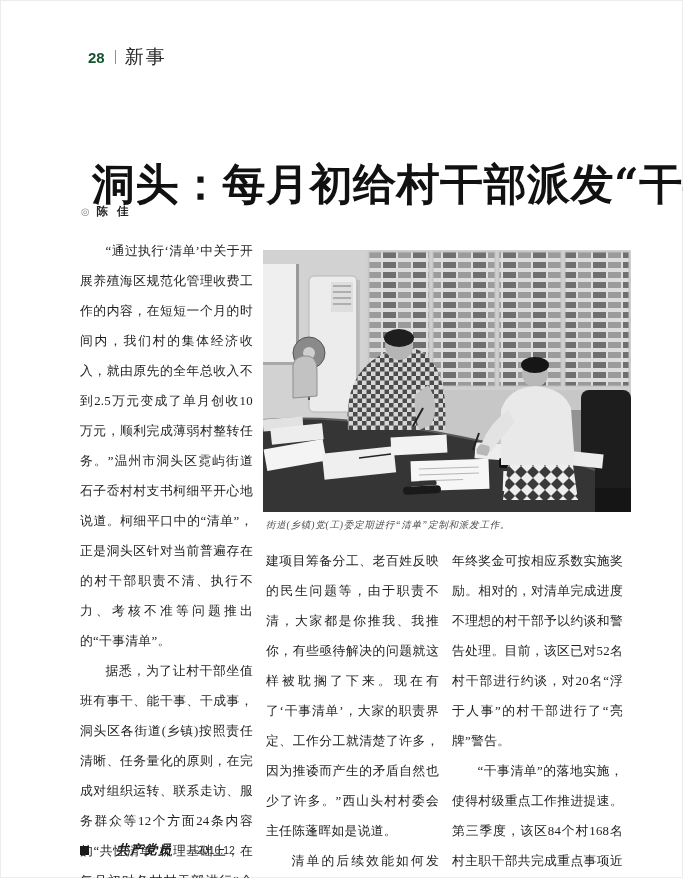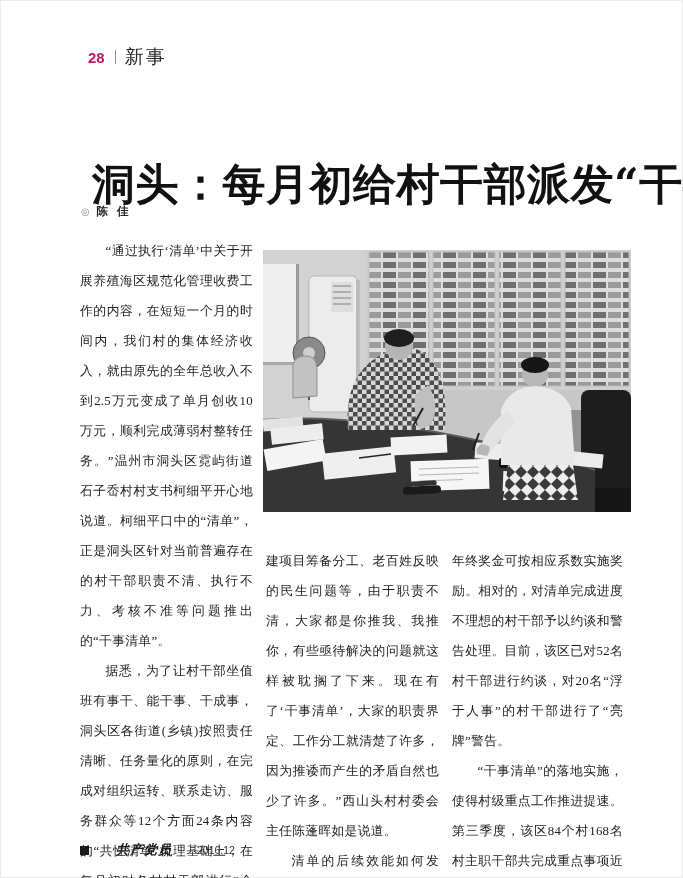--- a/index.html
+++ b/index.html
@@ -4,21 +4,21 @@
 <style>
   html,body{margin:0;padding:0;background:#f2f2f2;}
   .page{
     position:relative;width:683px;height:878px;margin:0 auto;
     background:#ffffff;overflow:hidden;
     font-family:"Liberation Serif","DejaVu Serif",serif;color:#1c1c1c;
     box-shadow:inset 0 0 0 1px #ececec;
   }
   
   .header{position:absolute;top:44px;left:88px;display:flex;align-items:center;}
-  .page-num{font-family:"Liberation Sans","DejaVu Sans",sans-serif;font-weight:bold;font-size:15px;color:#be185d;}
+  .page-num{font-family:"Liberation Sans","DejaVu Sans",sans-serif;font-weight:bold;font-size:15px;color:#14532d;}
   .head-divider{width:1px;height:14px;background:#8f8f8f;margin:0 9px 0 10px;}
   .section-name{font-size:19px;letter-spacing:2px;color:#2a2a2a;}
   
   .title{
     position:absolute;top:127px;left:92px;width:545px;
     font-size:43px;font-weight:900;white-space:nowrap;letter-spacing:0.5px;
     font-family:"DejaVu Serif","Liberation Serif",serif;color:#111;text-align:center;
   }
   .author{position:absolute;top:204px;left:81px;font-size:11.5px;font-weight:bold;letter-spacing:3px;color:#222;}
   .author .mark{color:#8a8a8a;font-weight:normal;letter-spacing:1px;font-size:10px;}
@@ -155,20 +155,21 @@
         <circle cx="272" cy="124" r="13" fill="#b8b8b8"></circle>
         <ellipse cx="272" cy="115" rx="14" ry="8" fill="#161616"></ellipse>
         <path d="M238,215 L238,160 Q245,138 272,136 Q300,138 308,158 L312,215 Z" fill="#e9e9e9"></path>
         <path d="M245,160 Q225,175 218,195 L228,202 Q240,185 252,172 Z" fill="#e3e3e3"></path>
         <path d="M218,194 q-6,4 -4,10 l10,2 q4,-6 2,-10 Z" fill="#b8b8b8"></path>
         <line x1="216" y1="183" x2="210" y2="200" stroke="#222" stroke-width="2"></line>
         <path d="M245,215 L310,215 L315,250 L240,250 Z" fill="url(#shorts)"></path>
       </g>
     </svg>
   </div>
+  <div class="caption">街道(乡镇)党(工)委定期进行“清单”定制和派发工作。</div>
 
   <div class="col" id="col2">
     <p>建项目筹备分工、老百姓反映的民生问题等，由于职责不清，大家都是你推我、我推你，有些亟待解决的问题就这样被耽搁了下来。现在有了‘干事清单’，大家的职责界定、工作分工就清楚了许多，因为推诿而产生的矛盾自然也少了许多。”西山头村村委会主任陈蓬晖如是说道。</p>
     <p class="indent">清单的后续效能如何发挥?该区将考核结果与村主职干部的“面子”“位子”“票子”相挂钩。对考核优秀的村给予相应的运行经费奖励，村主职干部优先推荐省市各类荣誉，村干部个人如获优秀等级的，</p>
   </div>
 
   <div class="col" id="col3">
     <p>年终奖金可按相应系数实施奖励。相对的，对清单完成进度不理想的村干部予以约谈和警告处理。目前，该区已对52名村干部进行约谈，对20名“浮于人事”的村干部进行了“亮牌”警告。</p>
     <p class="indent">“干事清单”的落地实施，使得村级重点工作推进提速。第三季度，该区84个村168名村主职干部共完成重点事项近950件。而通过对干事重点事项定期“回访”，在让群众满意度得到提升的同时，也为推动基层组织建设“全面进步，全面过硬”注入了新动能。</p>
   </div>

